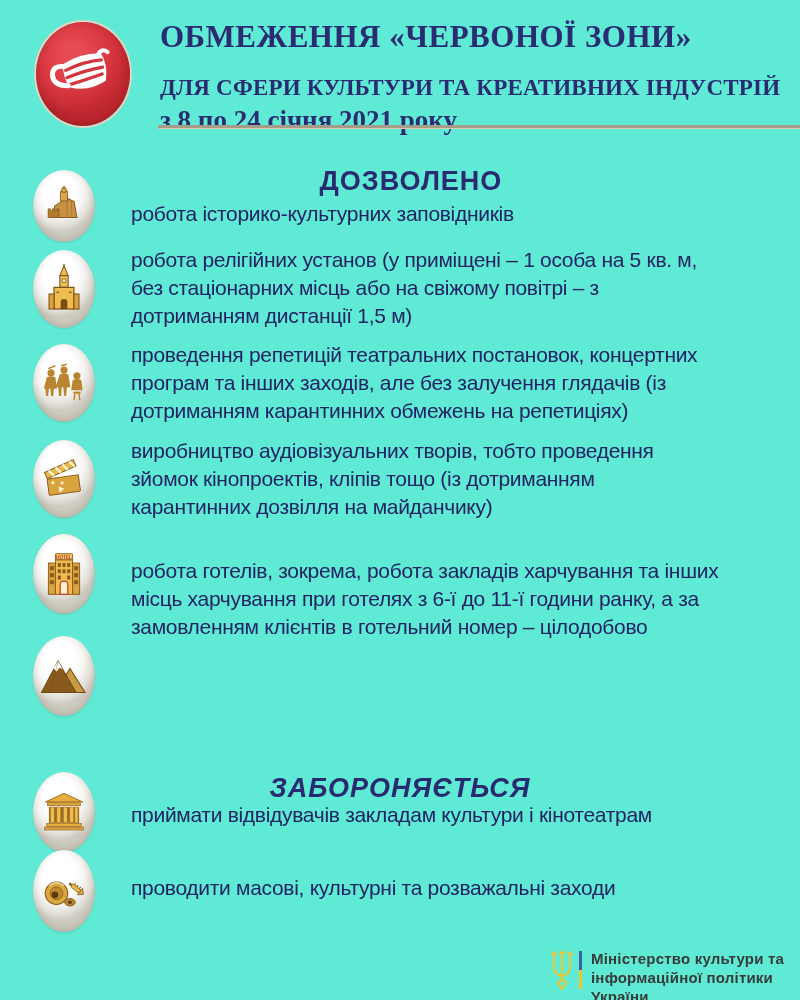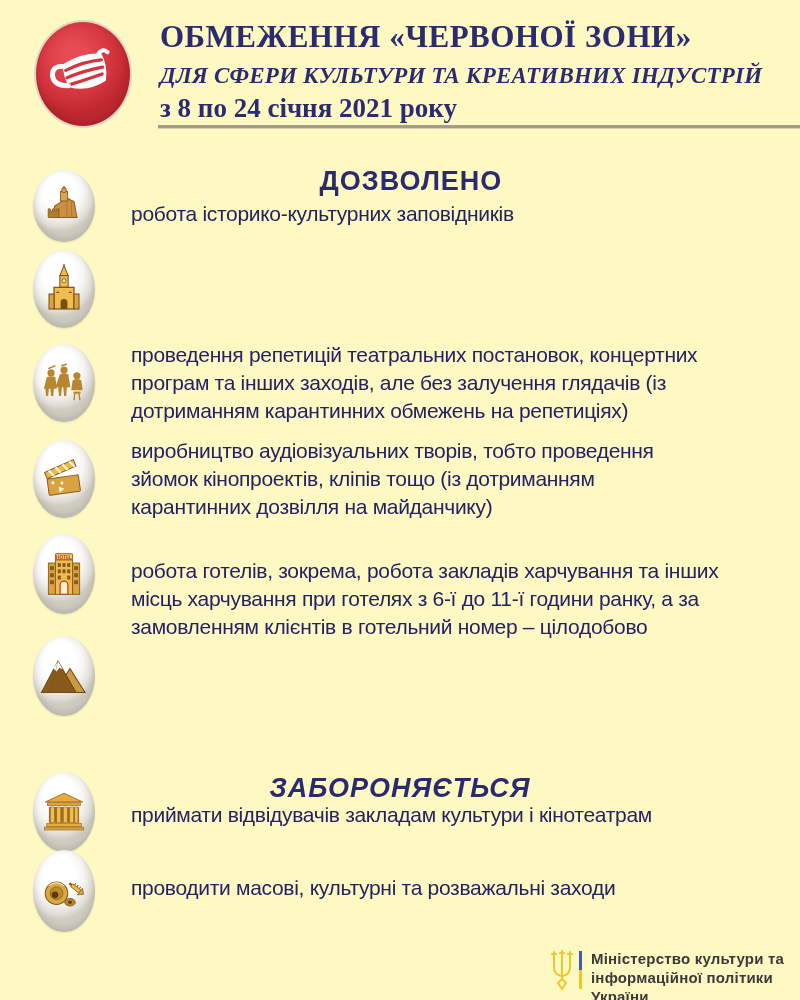--- a/index.html
+++ b/index.html
@@ -1,31 +1,31 @@
 <!DOCTYPE html>
 <html><head>
 <meta charset="utf-8">
 <style>
   html,body{margin:0;padding:0;}
   .canvas{
     position:relative;width:800px;height:1000px;overflow:hidden;
-    background:#fef9c3;
+    background:#5eead4;
     font-family:"Liberation Sans",sans-serif;
   }
   
   .mask-badge{
     position:absolute;left:36px;top:22px;width:94px;height:104px;border-radius:50%;
     background:radial-gradient(ellipse 60% 55% at 40% 32%, #e64a52 20%, #d5343d 70%, #c02830 100%);
     box-shadow:0 0 0 2px #ded7c6, inset 0 -3px 8px rgba(80,0,0,.25);
   }
   .mask-badge svg{position:absolute;left:6px;top:8px;}
   .title-block{position:absolute;left:160px;top:18px;width:640px;color:#2b2b72;
     font-family:"Liberation Serif",serif;font-weight:bold;}
   .title-main{font-size:31px;letter-spacing:.5px;line-height:38px;}
-  .title-sub{font-size:23px;letter-spacing:.2px;line-height:29px;margin-top:5px;font-style:italic;}
+  .title-sub{font-size:23px;letter-spacing:.2px;line-height:29px;margin-top:17px;}
   .title-period{font-size:27px;line-height:32px;margin-top:2px;}
   .separator{position:absolute;left:158px;top:125px;width:642px;height:3px;background:#a59c87;
     border-bottom:1px solid #d8cdb2;}
   
   .section-heading{position:absolute;left:0;width:800px;text-align:center;
     color:#2a2a70;font-size:27px;font-weight:bold;letter-spacing:1px;}
   .heading-allowed{top:166px;padding-left:11px;}
   .heading-banned{top:773px;font-style:italic;}
   
   .item-badge{
@@ -100,20 +100,23 @@
       <path d="M24 0 v4" stroke="#7a4d12" stroke-width="1.4"></path>
       <rect x="19" y="14" width="10" height="14" fill="#eebc4f" stroke="#7a4d12" stroke-width="1.2"></rect>
       <circle cx="24" cy="20" r="2.4" fill="#fff6d8" stroke="#7a4d12" stroke-width="1"></circle>
       <rect x="12" y="28" width="24" height="26" fill="#eebc4f" stroke="#7a4d12" stroke-width="1.4"></rect>
       <rect x="6" y="36" width="6" height="18" fill="#d9a33f" stroke="#7a4d12" stroke-width="1.2"></rect>
       <rect x="36" y="36" width="6" height="18" fill="#d9a33f" stroke="#7a4d12" stroke-width="1.2"></rect>
       <path d="M20 54 v-8 a4 4 0 0 1 8 0 v8 z" fill="#7a4d12"></path>
       <path d="M15 34 h3 M30 34 h3" stroke="#7a4d12" stroke-width="1.4"></path>
     </svg>
   </div>
+  <div class="item-text t-a2">робота релігійних установ (у приміщені – 1 особа на 5 кв. м,
+без стаціонарних місць або на свіжому повітрі – з
+дотриманням дистанції 1,5 м)</div>
 
   <div class="item-badge i-a3">
     <svg width="46" height="42" viewBox="0 0 64 56">
       <g fill="#b8862f">
         <circle cx="14" cy="14" r="5"></circle>
         <path d="M8 20 q6 -3 12 0 l2 16 h-4 l-1 10 h-3 l-1 -10 h-2 l-1 10 h-3 l-1 -10 h-2 z"></path>
         <circle cx="32" cy="10" r="5"></circle>
         <path d="M26 16 q6 -3 12 0 l3 18 h-5 l-1 12 h-3 l-1 -12 h-2 l-1 12 h-3 l-1 -12 h-4 z"></path>
         <circle cx="50" cy="18" r="5"></circle>
         <path d="M44 24 q6 -3 12 0 l2 14 h-16 z"></path>

